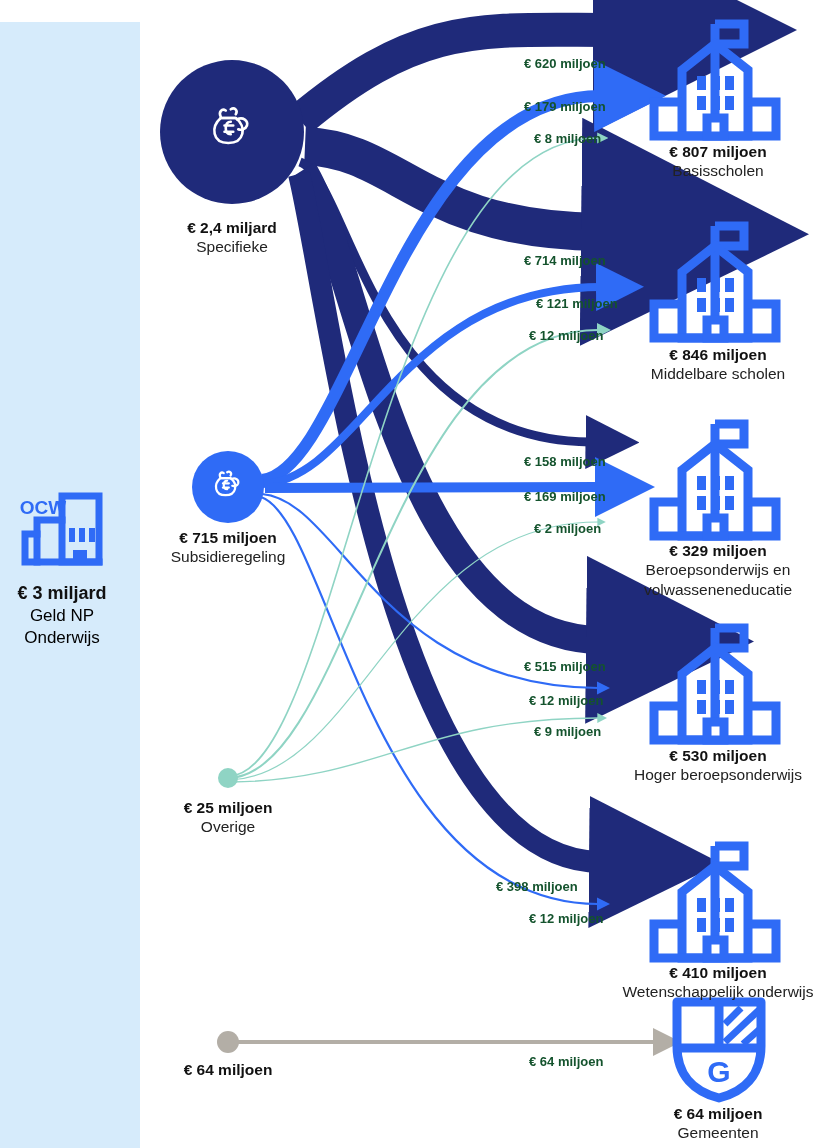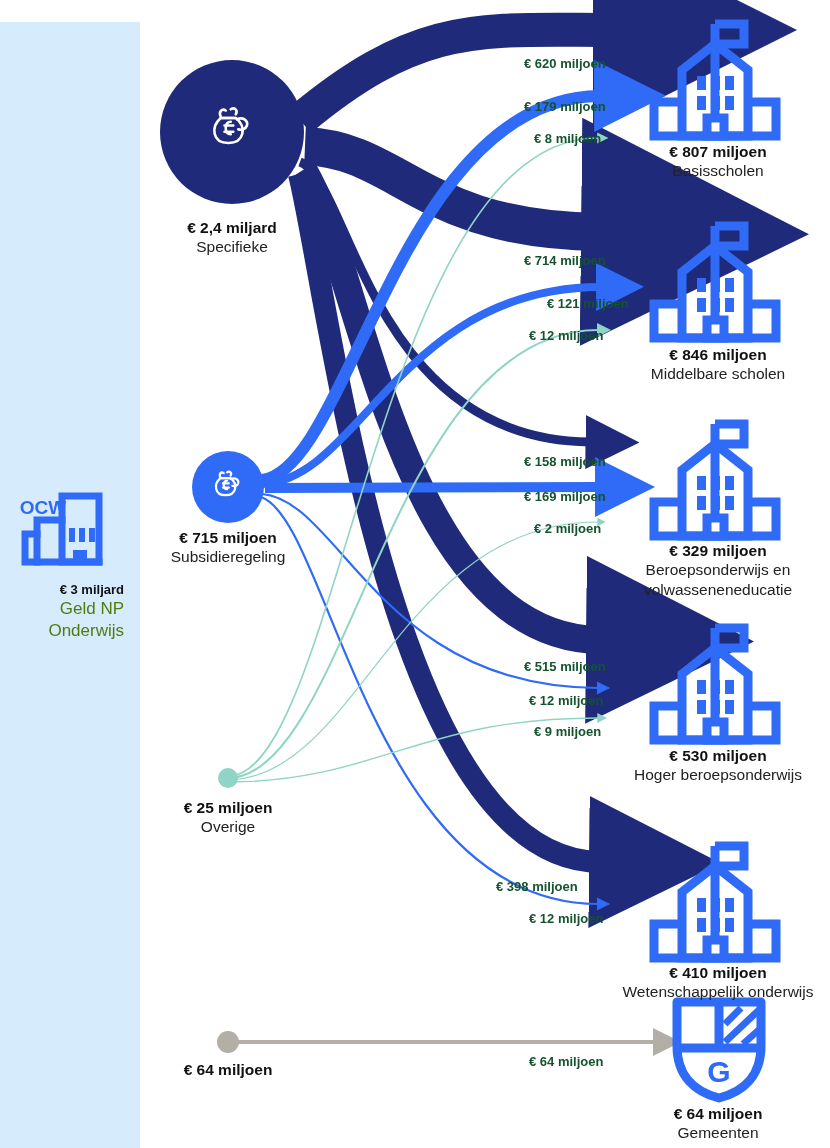--- a/index.html
+++ b/index.html
@@ -11,28 +11,28 @@
     overflow:hidden;
     color:#1a1a1a;
   }
   #stage{position:absolute;left:0;top:0;width:830px;height:1148px;}
   .side-panel{
     position:absolute;left:0;top:22px;width:140px;height:1126px;
     background:#d6ebfb;
   }
   .ocw-block{
     position:absolute;left:0;top:490px;width:124px;
-    text-align:right;
+    text-align:center;
   }
   .ocw-icon{display:block;margin:0 auto;}
   .ocw-amount{
-    font-weight:bold;font-size:13px;margin-top:14px;line-height:1.25;
+    font-weight:bold;font-size:18px;margin-top:14px;line-height:1.25;
     color:#111;
   }
-  .ocw-sub{font-size:17px;line-height:1.3;color:#4d7c0f;}
+  .ocw-sub{font-size:17px;line-height:1.3;color:#000000;}
 
   svg#flow{position:absolute;left:0;top:0;width:830px;height:1148px;}
 
   .node-label{position:absolute;text-align:center;line-height:1.25;}
   .node-label .amt{font-weight:bold;font-size:15.5px;color:#111;display:block;}
   .node-label .nm{font-size:15.5px;color:#222;display:block;}
 
   .flow-label{
     position:absolute;font-weight:bold;font-size:13px;color:#14532d;
     white-space:nowrap;
@@ -259,21 +259,21 @@
 
   <div class="node-label" style="left:118px;top:1060px;width:220px;">
     <span class="amt">€ 64 miljoen</span>
   </div>
 
   <div class="flow-label" style="left:524px;top:56px;">€ 620 miljoen</div>
   <div class="flow-label" style="left:524px;top:99px;">€ 179 miljoen</div>
   <div class="flow-label" style="left:534px;top:131px;">€ 8 miljoen</div>
 
   <div class="flow-label" style="left:524px;top:253px;">€ 714 miljoen</div>
-  <div class="flow-label" style="left:547px;top:296px;">€ 121 miljoen</div>
+  <div class="flow-label" style="left:536px;top:296px;">€ 121 miljoen</div>
   <div class="flow-label" style="left:529px;top:328px;">€ 12 miljoen</div>
 
   <div class="flow-label" style="left:524px;top:454px;">€ 158 miljoen</div>
   <div class="flow-label" style="left:524px;top:489px;">€ 169 miljoen</div>
   <div class="flow-label" style="left:534px;top:521px;">€ 2 miljoen</div>
 
   <div class="flow-label" style="left:524px;top:659px;">€ 515 miljoen</div>
   <div class="flow-label" style="left:529px;top:693px;">€ 12 miljoen</div>
   <div class="flow-label" style="left:534px;top:724px;">€ 9 miljoen</div>
 

